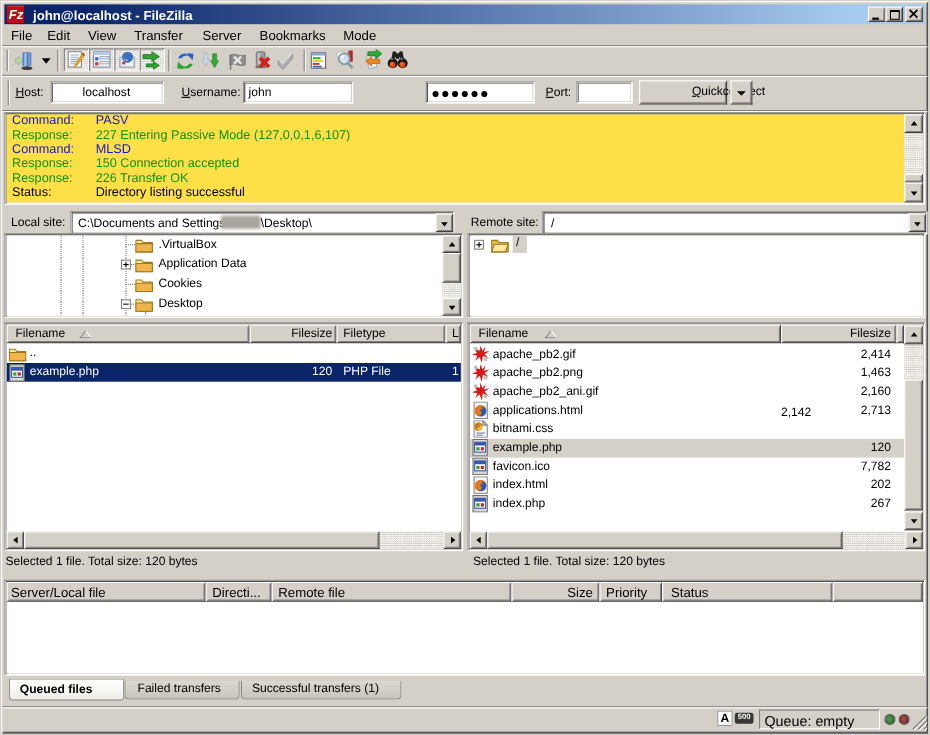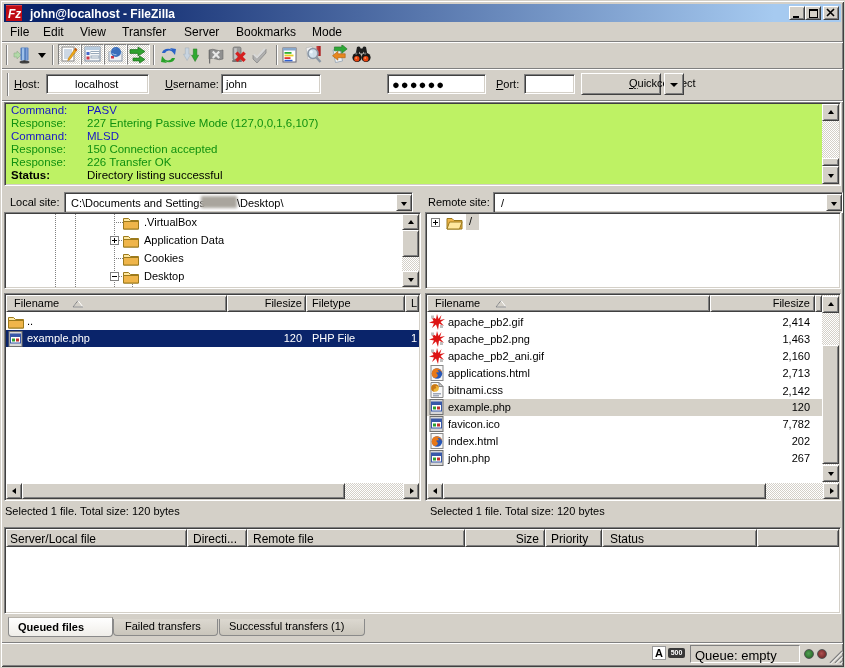--- a/index.html
+++ b/index.html
@@ -190,21 +190,21 @@
 <div class="a field" style="left:524px;top:74px;width:51px;height:20px;"></div>
 <div class="a raised" style="left:581px;top:73px;width:80px;height:22px;text-align:center;">
     <div style="padding-top:3px;margin-left:47px;"><u>Q</u>uickconnect</div>
   </div>
 <div class="a raised" style="left:664px;top:73px;width:20px;height:22px;">
     <div class="a" style="left:5px;top:9px;width:0;height:0;border:4px solid transparent;border-top:4px solid #000;"></div>
   </div>
 <div class="a groove" style="left:2px;top:100px;width:841px;"></div>
 
 <div class="a sunk" style="left:4px;top:102px;width:837px;height:84px;"></div>
-<div class="a log" style="left:6px;top:104px;width:816px;height:80px;background:#bef264;line-height:13px;">
+<div class="a log" style="left:6px;top:104px;width:816px;height:80px;background:#fde047;line-height:13px;">
 <div class="t">
       <span class="a" style="left:5px;color:#1616c8;">Command:</span>
       <span class="a" style="left:81px;color:#1616c8;">PASV</span>
     </div>
 <div class="t" style="position:absolute;top:13px;">
       <span class="a" style="left:5px;color:#109010;">Response:</span>
       <span class="a" style="left:81px;color:#109010;">227 Entering Passive Mode (127,0,0,1,6,107)</span>
     </div>
 <div class="t" style="position:absolute;top:26px;">
       <span class="a" style="left:5px;color:#1616c8;">Command:</span>
@@ -212,21 +212,21 @@
     </div>
 <div class="t" style="position:absolute;top:39px;">
       <span class="a" style="left:5px;color:#109010;">Response:</span>
       <span class="a" style="left:81px;color:#109010;">150 Connection accepted</span>
     </div>
 <div class="t" style="position:absolutely;top:52px;">
       <span class="a" style="left:5px;top:52px;color:#109010;">Response:</span>
       <span class="a" style="left:81px;top:52px;color:#109010;">226 Transfer OK</span>
     </div>
 <div class="t">
-      <span class="a" style="left:5px;top:65px;font-weight:bold;">Status:</span>
+      <span class="a" style="left:5px;top:65px;">Status:</span>
       <span class="a" style="left:81px;top:65px;">Directory listing successful</span>
     </div>
 </div>
 
 <div class="a dither" style="left:822px;top:104px;width:17px;height:80px;"></div>
 <div class="a sb-btn" style="left:822px;top:104px;width:17px;height:17px;">
     <div style="width:0;height:0;border:3.5px solid transparent;border-bottom:4.5px solid #000;margin-top:-4px;"></div>
   </div>
 <div class="a thumb" style="left:822px;top:158px;width:17px;height:8px;"></div>
 <div class="a sb-btn" style="left:822px;top:166px;width:17px;height:18px;">
@@ -403,21 +403,21 @@
   <div class="a t f13" style="left:283px;top:72px;width:100px;text-align:right;">2,713</div>
   <svg class="a" style="left:2px;top:87px" width="16" height="16" viewBox="0 0 16 16">
       <path d="M2 0.5 L10 0.5 L14 4.5 L14 15.5 L2 15.5Z" fill="#f8f8f8" stroke="#888"></path>
       <path d="M10 0.5 L10 4.5 L14 4.5Z" fill="#d0d0d0" stroke="#888"></path>
       <circle cx="6" cy="6" r="3.8" fill="#F0B838"></circle>
       <path d="M6 2.2 A3.8 3.8 0 0 1 9.8 6 Q8.5 3.5 6.5 4.2 Q8 5.5 6.8 6.5 Q5 6 4.5 8 Q4.2 9.3 6 9.8 A3.8 3.8 0 0 1 6 2.2Z" fill="#C87818"></path>
       <rect x="4" y="11" width="8" height="1.5" fill="#a0a8b8"></rect>
       <rect x="4" y="13" width="6" height="1.5" fill="#a0a8b8"></rect>
     </svg>
   <div class="a t f13" style="left:21px;top:89px;">bitnami.css</div>
-  <div class="a t f13" style="left:283px;top:74px;width:100px;text-align:right;margin-top:16px;">2,142</div>
+  <div class="a t f13" style="left:283px;top:74px;width:100px;text-align:left;">2,142</div>
   <div class="a" style="left:0px;top:104px;width:412px;height:17px;background:#D5D1C8;"></div>
   <svg class="a" style="left:2px;top:104px" width="16" height="16" viewBox="0 0 16 16">
       <rect x="1" y="0.5" width="13" height="15" fill="#d8d8d8" stroke="#707070"></rect>
       <rect x="2.5" y="3" width="10" height="9" fill="#fff" stroke="#3858a8"></rect>
       <rect x="2.5" y="3" width="10" height="3" fill="#3858a8"></rect>
       <rect x="4" y="7.5" width="3" height="3" fill="#30a030"></rect>
       <rect x="8" y="7.5" width="3" height="3" fill="#c03030"></rect>
     </svg>
   <div class="a t f13" style="left:21px;top:106px;">example.php</div>
   <div class="a t f13" style="left:283px;top:106px;width:100px;text-align:right;">120</div>
@@ -437,21 +437,21 @@
     </svg>
   <div class="a t f13" style="left:21px;top:140px;">index.html</div>
   <div class="a t f13" style="left:283px;top:140px;width:100px;text-align:right;">202</div>
   <svg class="a" style="left:2px;top:155px" width="16" height="16" viewBox="0 0 16 16">
       <rect x="1" y="0.5" width="13" height="15" fill="#d8d8d8" stroke="#707070"></rect>
       <rect x="2.5" y="3" width="10" height="9" fill="#fff" stroke="#3858a8"></rect>
       <rect x="2.5" y="3" width="10" height="3" fill="#3858a8"></rect>
       <rect x="4" y="7.5" width="3" height="3" fill="#30a030"></rect>
       <rect x="8" y="7.5" width="3" height="3" fill="#c03030"></rect>
     </svg>
-  <div class="a t f13" style="left:21px;top:157px;">john.php</div>
+  <div class="a t f13" style="left:21px;top:157px;">index.php</div>
   <div class="a t f13" style="left:283px;top:157px;width:100px;text-align:right;">267</div>
 
   <div class="a dither" style="left:395px;top:0px;width:17px;height:188px;"></div>
   <div class="a sb-btn" style="left:395px;top:1px;width:17px;height:17px;">
       <div style="width:0;height:0;border:3.5px solid transparent;border-bottom:4.5px solid #000;margin-top:-4px;"></div>
     </div>
   <div class="a thumb" style="left:395px;top:50px;width:17px;height:119px;"></div>
   <div class="a sb-btn" style="left:395px;top:170px;width:17px;height:17px;">
       <div style="width:0;height:0;border:3.5px solid transparent;border-top:4.5px solid #000;margin-bottom:-4px;"></div>
     </div>

